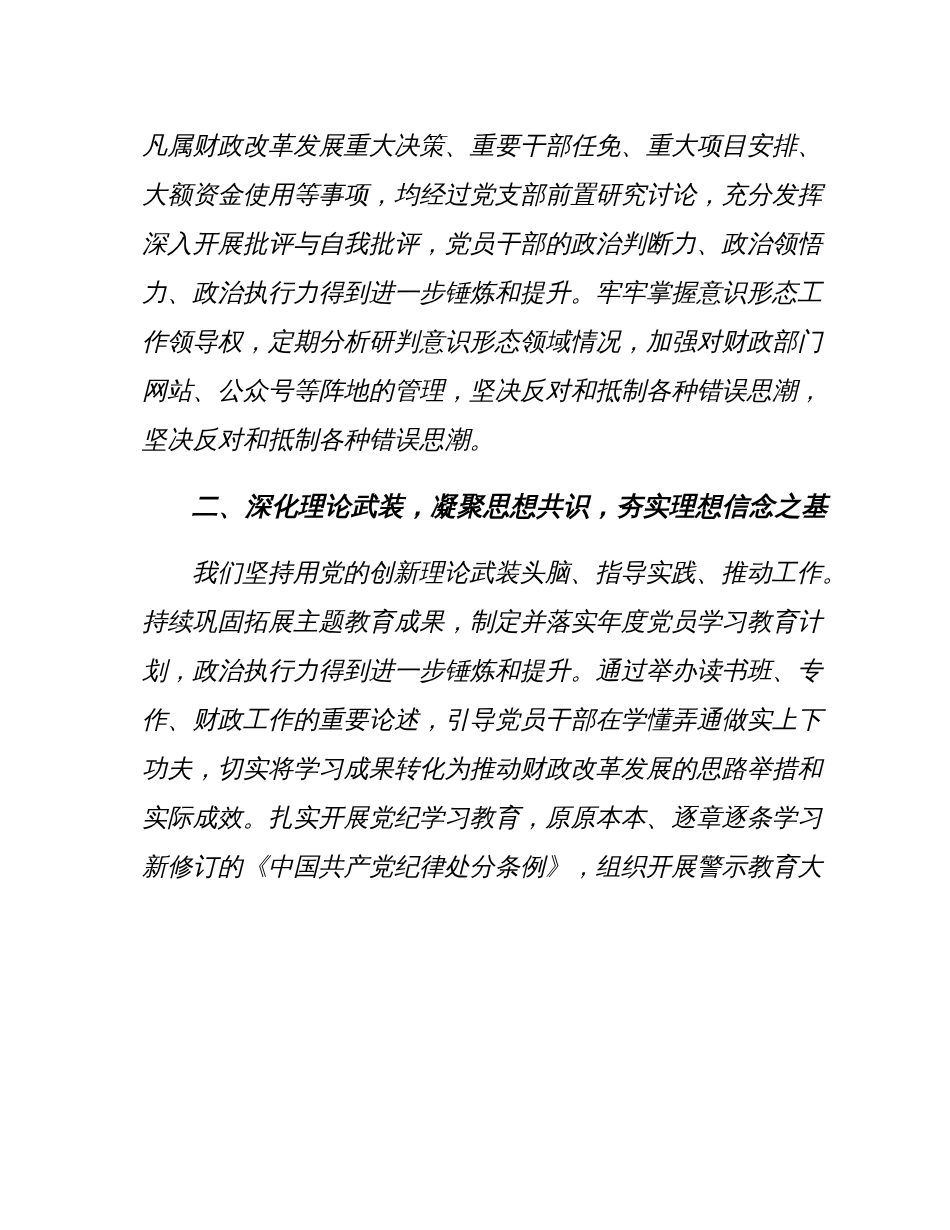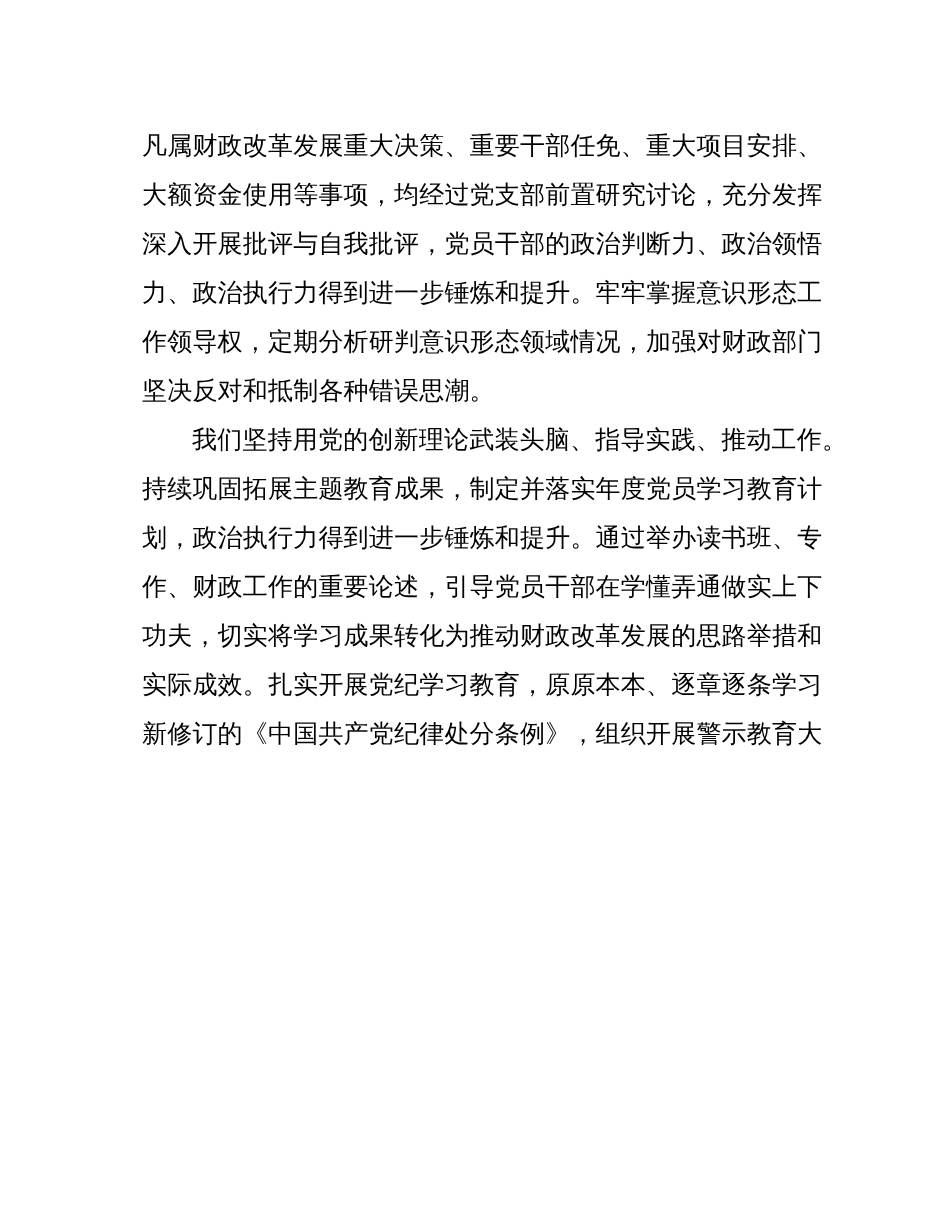--- a/index.html
+++ b/index.html
@@ -6,20 +6,21 @@
     margin: 0;
     padding: 0;
     background: #ffffff;
   }
   .page {
     position: relative;
     width: 950px;
     height: 1230px;
     background: #ffffff;
     overflow: hidden;
+    font-style: italic;
   }
   .content {
     position: absolute;
     left: 142px;
     top: 121px;
     width: 676px;
   }
   .body-line {
     font-family: "Liberation Serif", "DejaVu Serif", serif;
     font-size: 25px;
@@ -49,23 +50,25 @@
 
 <div class="page">
   <div class="content">
 
     <div>
       <div class="body-line">凡属财政改革发展重大决策、重要干部任免、重大项目安排、</div>
       <div class="body-line">大额资金使用等事项，均经过党支部前置研究讨论，充分发挥</div>
       <div class="body-line">深入开展批评与自我批评，党员干部的政治判断力、政治领悟</div>
       <div class="body-line">力、政治执行力得到进一步锤炼和提升。牢牢掌握意识形态工</div>
       <div class="body-line">作领导权，定期分析研判意识形态领域情况，加强对财政部门</div>
+      <div class="body-line">网站、公众号等阵地的管理，坚决反对和抵制各种错误思潮，</div>
       <div class="body-line">坚决反对和抵制各种错误思潮。</div>
     </div>
 
+    <h2 class="section-heading">二、深化理论武装，凝聚思想共识，夯实理想信念之基</h2>
 
     <div>
       <div class="body-line indent-first">我们坚持用党的创新理论武装头脑、指导实践、推动工作。</div>
       <div class="body-line">持续巩固拓展主题教育成果，制定并落实年度党员学习教育计</div>
       <div class="body-line">划，政治执行力得到进一步锤炼和提升。通过举办读书班、专</div>
       <div class="body-line">作、财政工作的重要论述，引导党员干部在学懂弄通做实上下</div>
       <div class="body-line">功夫，切实将学习成果转化为推动财政改革发展的思路举措和</div>
       <div class="body-line">实际成效。扎实开展党纪学习教育，原原本本、逐章逐条学习</div>
       <div class="body-line">新修订的《中国共产党纪律处分条例》，组织开展警示教育大</div>
     </div>

